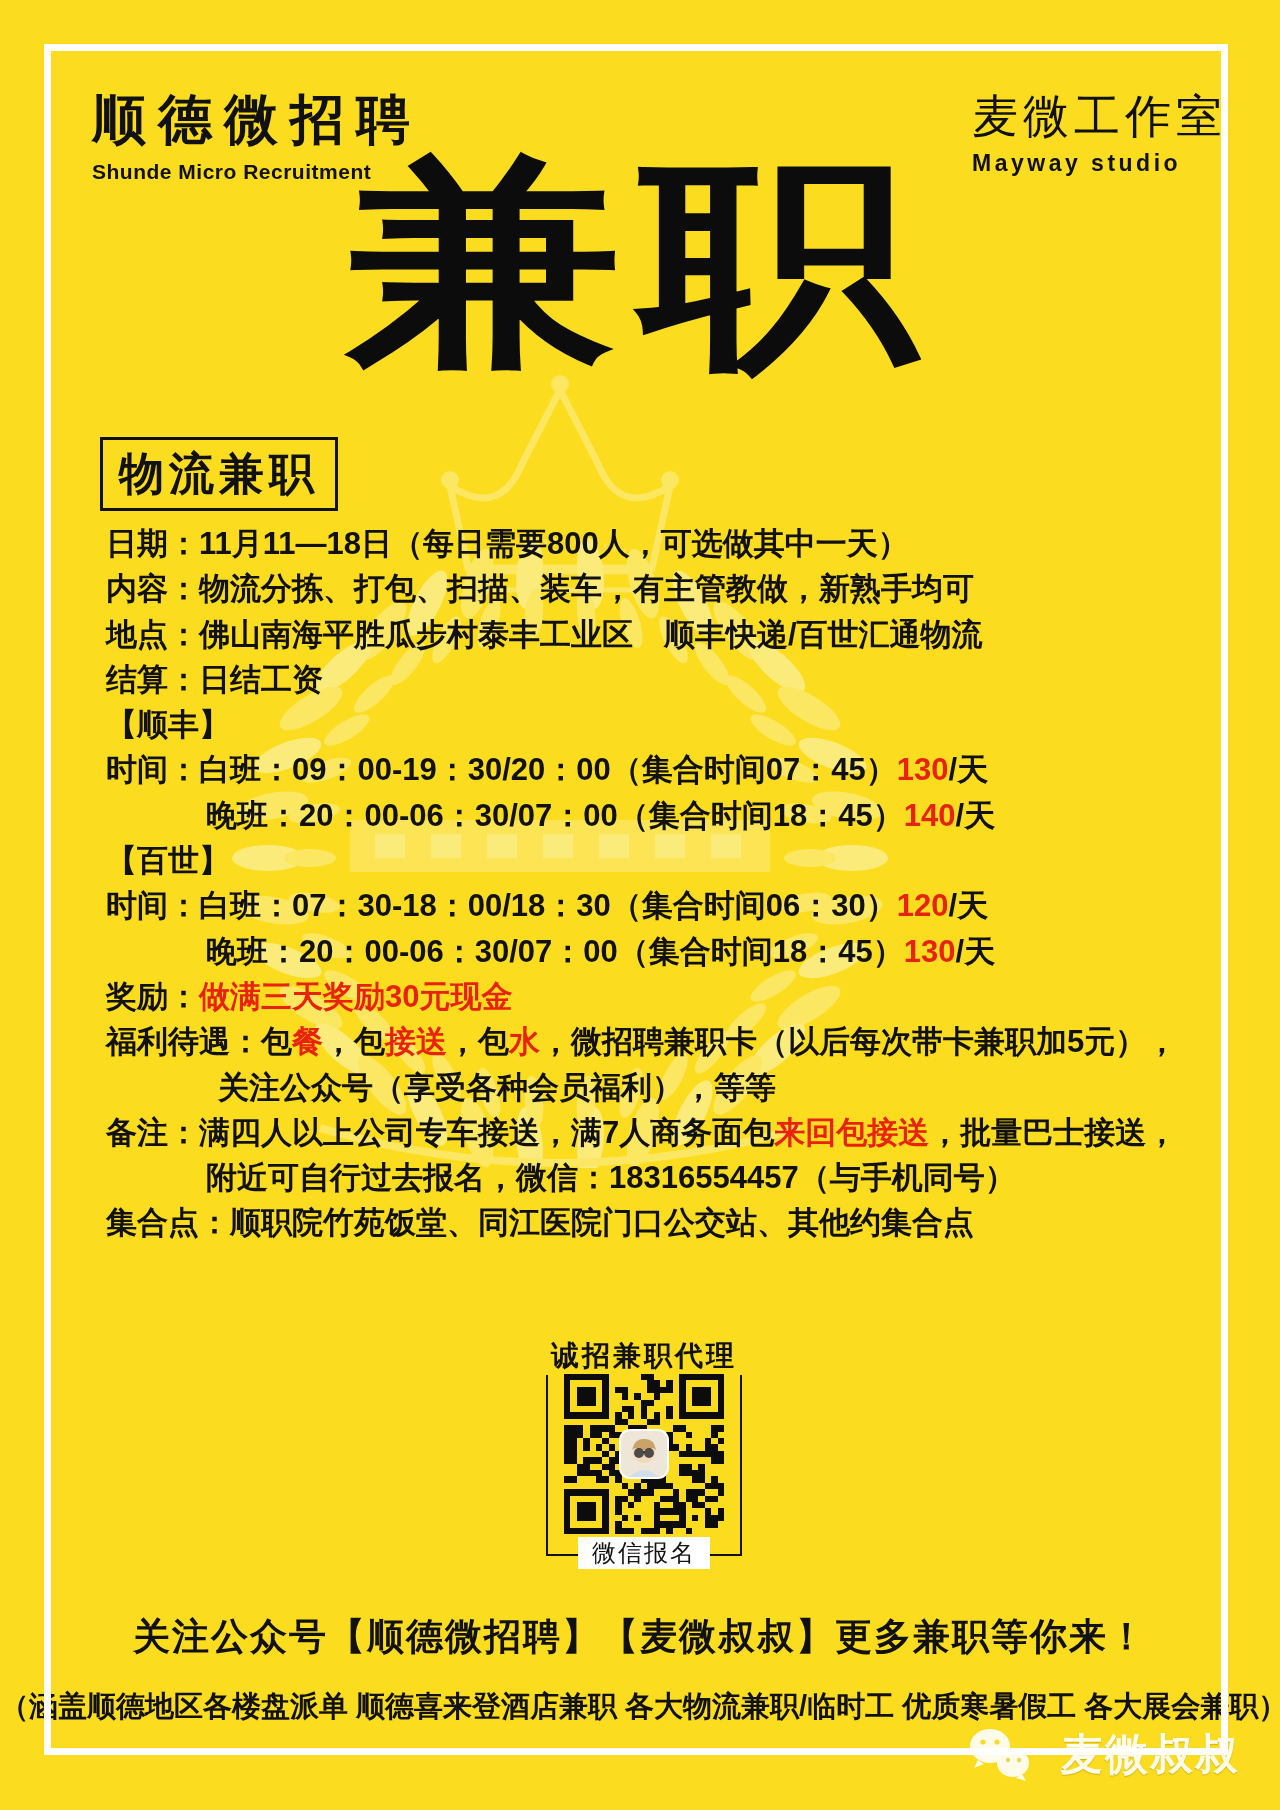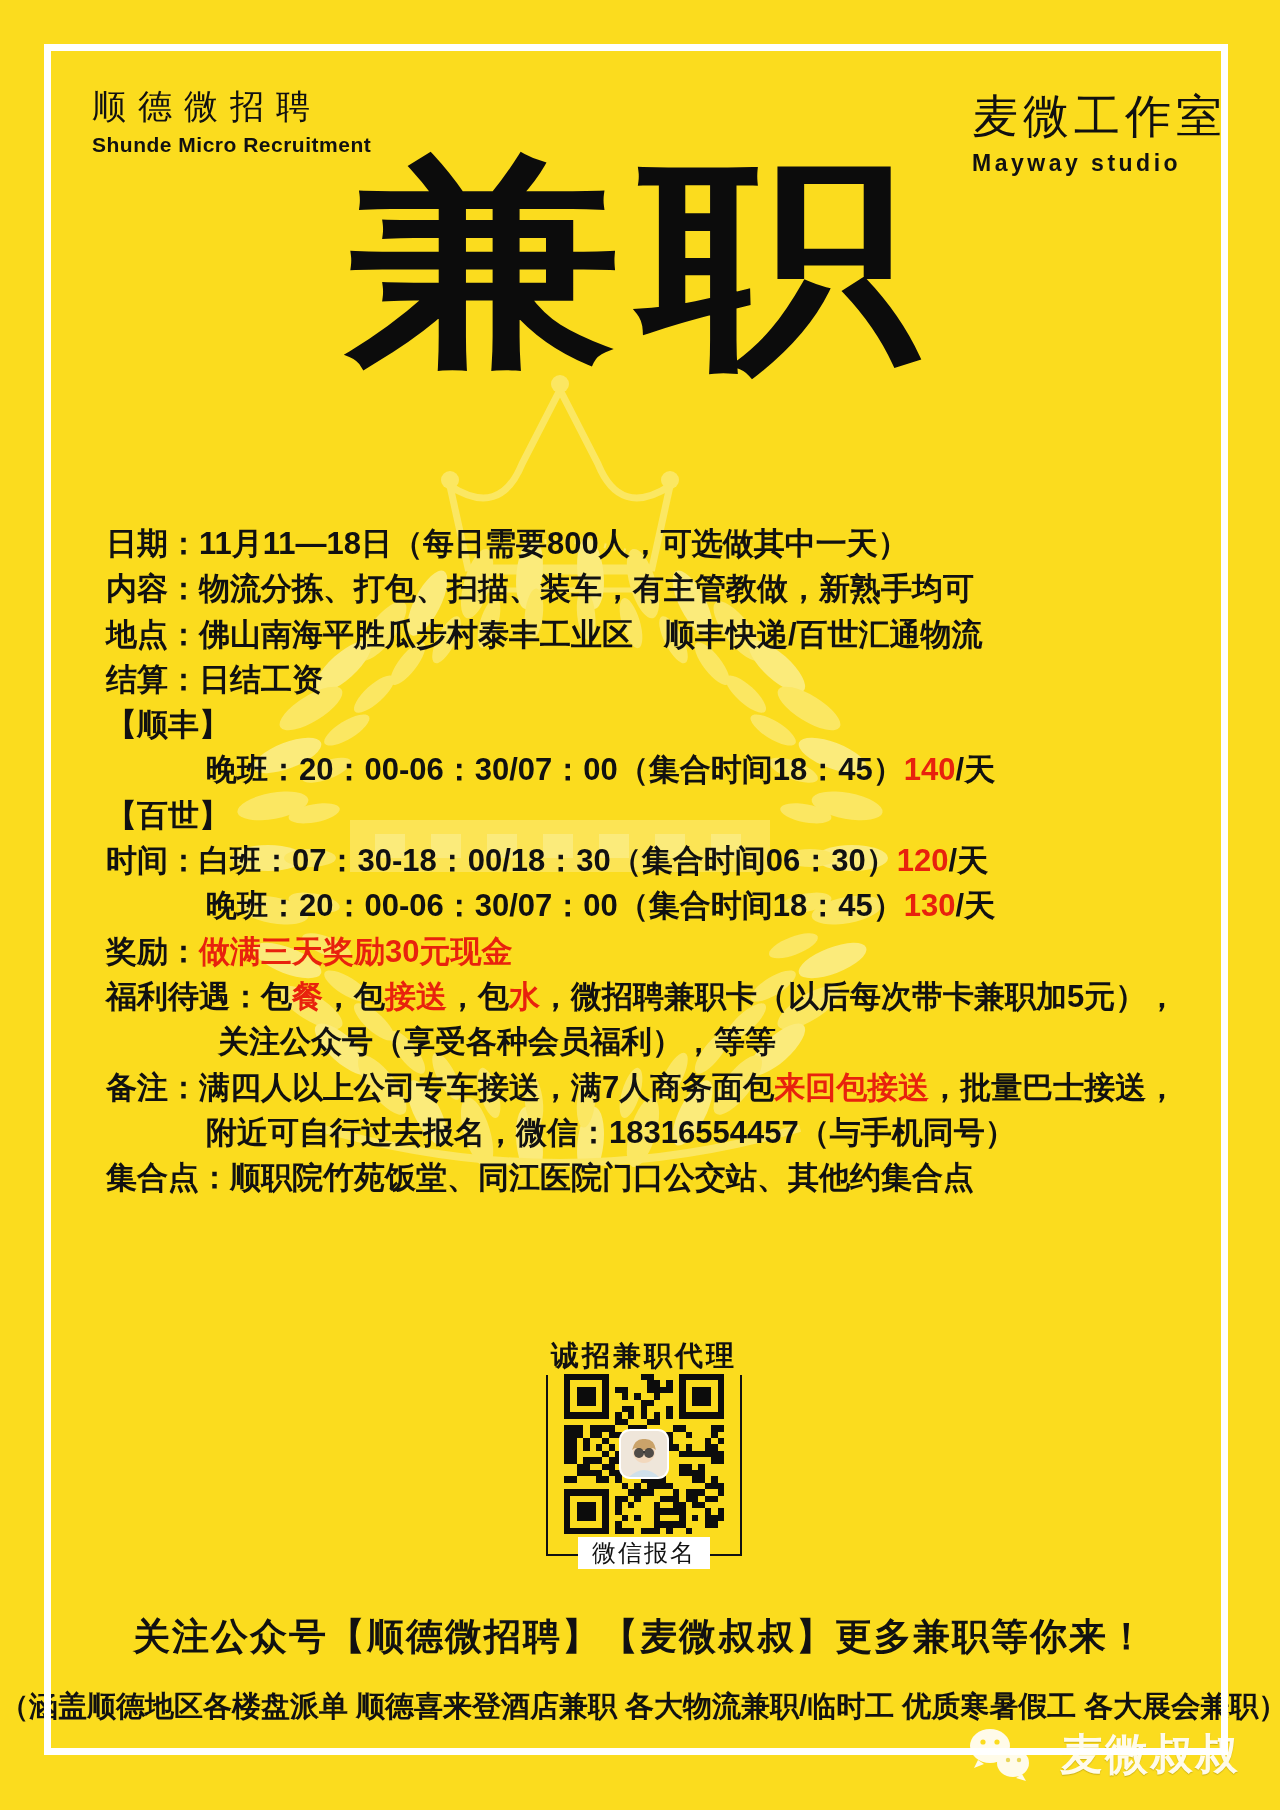--- a/index.html
+++ b/index.html
@@ -10,21 +10,21 @@
   }
   .frame{
     position:absolute;left:44px;top:44px;width:1184px;height:1711px;
     border:7px solid #FFFFFF;box-sizing:border-box;pointer-events:none;z-index:2;
   }
   .watermark{position:absolute;left:200px;top:368px;z-index:0;opacity:.85;}
   .content{position:absolute;inset:0;z-index:1;}
 
   
   .logo-left{position:absolute;left:92px;top:84px;}
-  .logo-left .cn{font-family:"Liberation Serif","DejaVu Serif",serif;font-size:34px;letter-spacing:12px;font-weight:400;}
+  .logo-left .cn{font-family:"Liberation Serif","DejaVu Serif",serif;font-size:54px;letter-spacing:12px;font-weight:700;}
   .logo-left .en{font-size:21px;font-weight:bold;letter-spacing:0.5px;margin-top:3px;}
   .logo-right{position:absolute;left:972px;top:86px;}
   .logo-right .cn{font-family:"Liberation Serif","DejaVu Serif",serif;font-size:46px;letter-spacing:5px;font-weight:500;}
   .logo-right .en{font-size:23px;font-weight:bold;letter-spacing:3.5px;margin-top:2px;}
 
   
   .main-title{
     position:absolute;top:148px;left:50%;
     transform:translateX(-50%) scaleY(.82);transform-origin:top center;
     font-size:276px;line-height:1;font-weight:900;letter-spacing:18px;
@@ -183,27 +183,29 @@
       <div class="en">Shunde Micro Recruitment</div>
     </div>
 
     <div class="logo-right">
       <div class="cn">麦微工作室</div>
       <div class="en">Mayway studio</div>
     </div>
 
     <div class="main-title">兼职</div>
 
+    <div class="badge">物流兼职</div>
 
     <div class="details" id="details">
         <div class="line"><span>日期：11月11—18日（每日需要800人，可选做其中一天）</span></div>
         <div class="line"><span>内容：物流分拣、打包、扫描、装车，有主管教做，新熟手均可</span></div>
         <div class="line"><span>地点：佛山南海平胜瓜步村泰丰工业区　顺丰快递/百世汇通物流</span></div>
         <div class="line"><span>结算：日结工资</span></div>
         <div class="line"><span>【顺丰】</span></div>
+        <div class="line"><span>时间：白班：09：00-19：30/20：00（集合时间07：45）</span><span class="red">130</span><span>/天</span></div>
         <div class="line indent-1"><span>晚班：20：00-06：30/07：00（集合时间18：45）</span><span class="red">140</span><span>/天</span></div>
         <div class="line"><span>【百世】</span></div>
         <div class="line"><span>时间：白班：07：30-18：00/18：30（集合时间06：30）</span><span class="red">120</span><span>/天</span></div>
         <div class="line indent-1"><span>晚班：20：00-06：30/07：00（集合时间18：45）</span><span class="red">130</span><span>/天</span></div>
         <div class="line"><span>奖励：</span><span class="red">做满三天奖励30元现金</span></div>
         <div class="line"><span>福利待遇：包</span><span class="red">餐</span><span>，包</span><span class="red">接送</span><span>，包</span><span class="red">水</span><span>，微招聘兼职卡（以后每次带卡兼职加5元），</span></div>
         <div class="line indent-2"><span>关注公众号（享受各种会员福利），等等</span></div>
         <div class="line"><span>备注：满四人以上公司专车接送，满7人商务面包</span><span class="red">来回包接送</span><span>，批量巴士接送，</span></div>
         <div class="line indent-1"><span>附近可自行过去报名，微信：18316554457（与手机同号）</span></div>
         <div class="line"><span>集合点：顺职院竹苑饭堂、同江医院门口公交站、其他约集合点</span></div>

